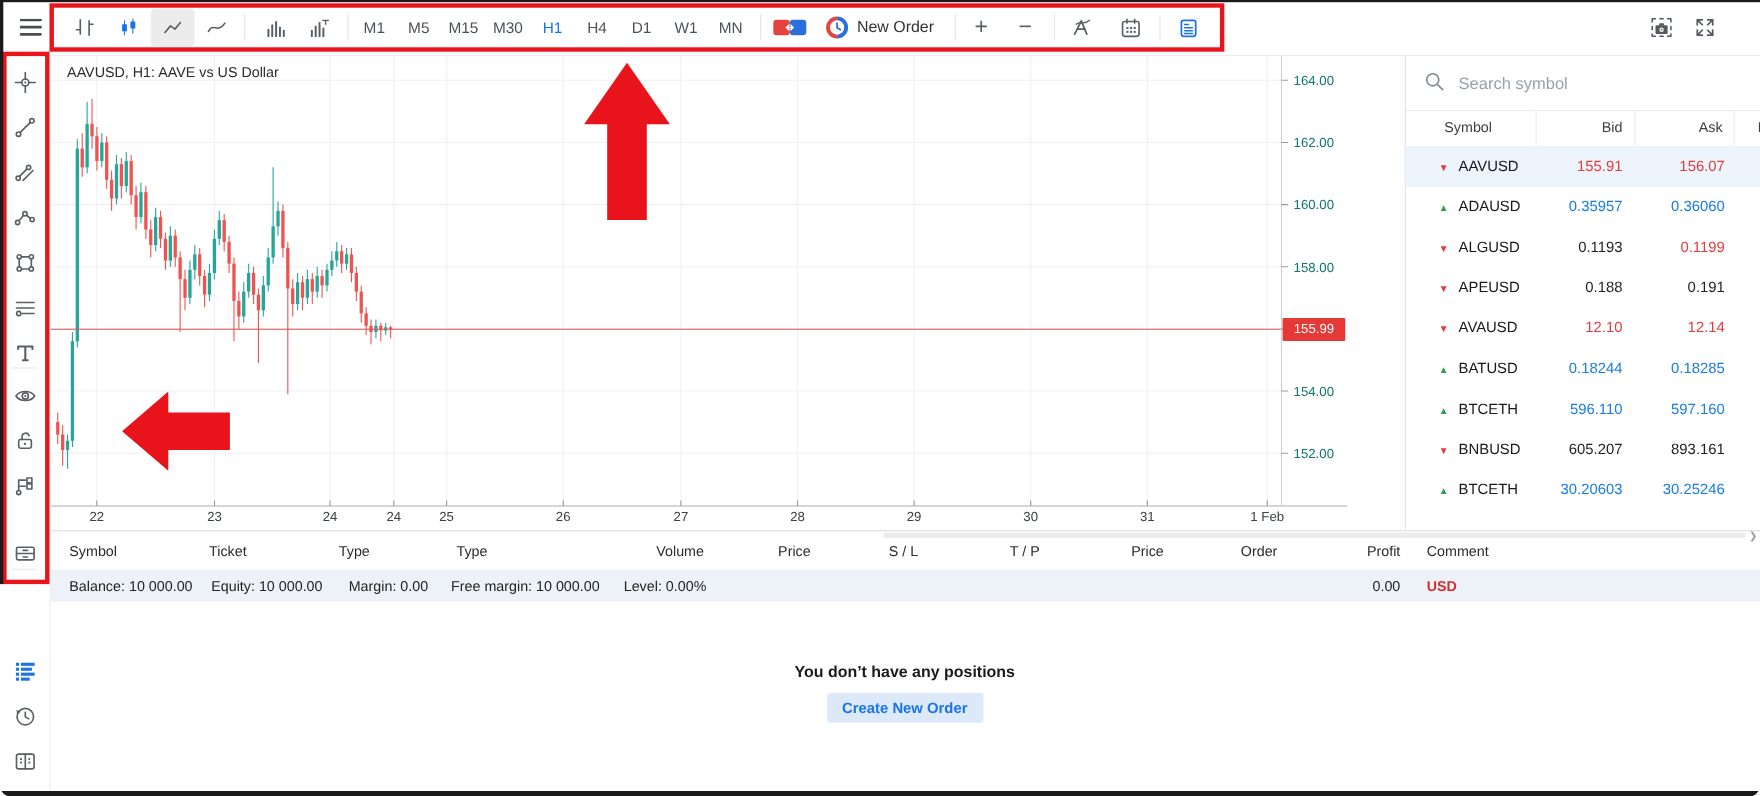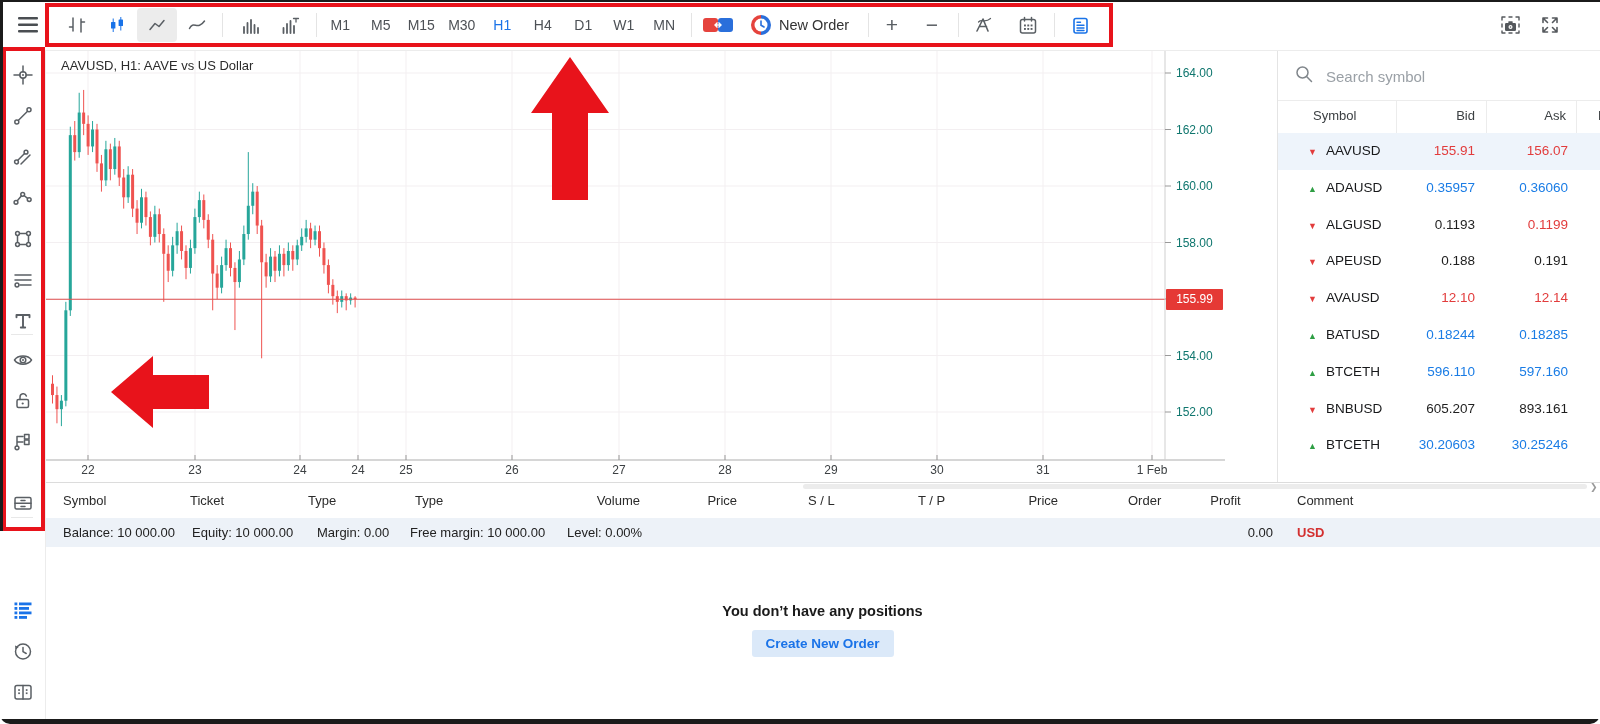--- a/index.html
+++ b/index.html
@@ -639,21 +639,21 @@
         <div class="pcol" style="left: 18px;">Symbol</div>
         <div class="pcol" style="left: 145px;">Ticket</div>
         <div class="pcol" style="left: 263px;">Type</div>
         <div class="pcol" style="left: 370px;">Type</div>
         <div class="pcol" style="left: 500px; width: 95px; text-align: right;">Volume</div>
         <div class="pcol" style="left: 597px; width: 95px; text-align: right;">Price</div>
         <div class="pcol" style="left: 763px;">S / L</div>
         <div class="pcol" style="left: 873px;">T / P</div>
         <div class="pcol" style="left: 918px; width: 95px; text-align: right;">Price</div>
         <div class="pcol" style="left: 1083px;">Order</div>
-        <div class="pcol" style="left: 1133px; width: 95px; text-align: center;">Profit</div>
+        <div class="pcol" style="left: 1133px; width: 95px; text-align: right;">Profit</div>
         <div class="pcol" style="left: 1252px;">Comment</div>
       </div>
     <div id="acct">
       <span id="acct-profit">0.00</span>
       <span id="acct-cur">USD</span>
     <span class="acct-item" style="left: 18px;">Balance: 10 000.00</span>
         <span class="acct-item" style="left: 147px;">Equity: 10 000.00</span>
         <span class="acct-item" style="left: 272px;">Margin: 0.00</span>
         <span class="acct-item" style="left: 365px;">Free margin: 10 000.00</span>
         <span class="acct-item" style="left: 522px;">Level: 0.00%</span>

